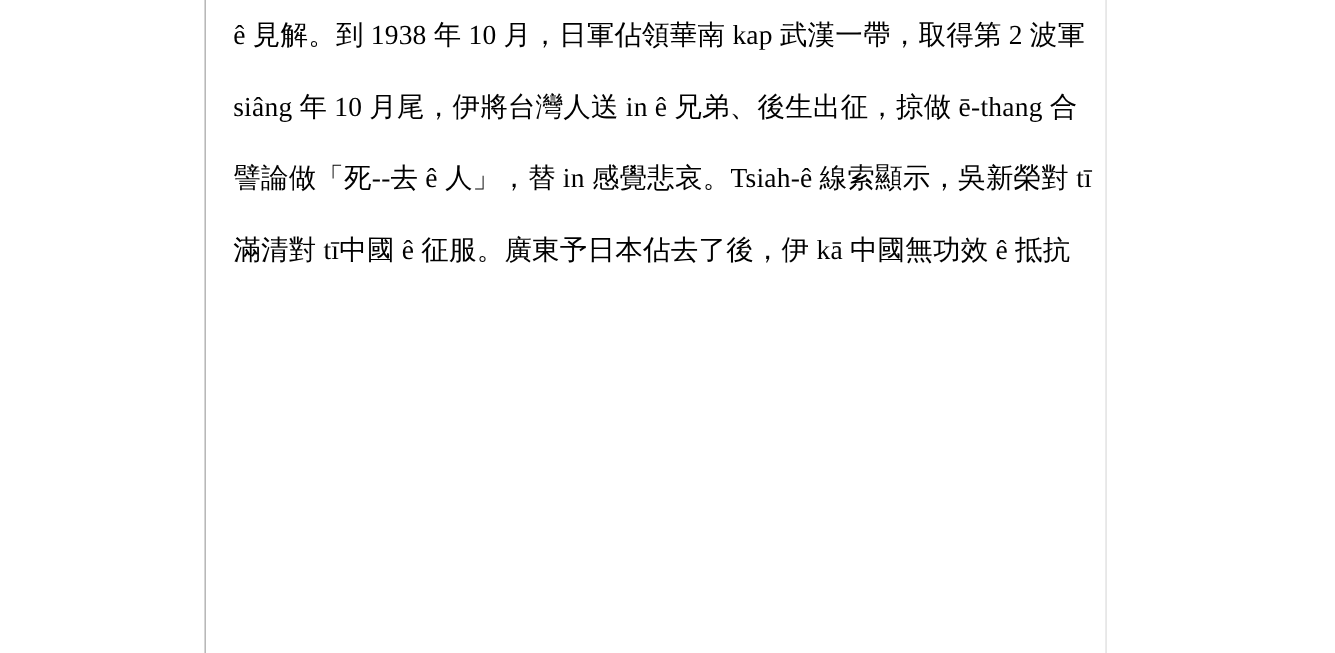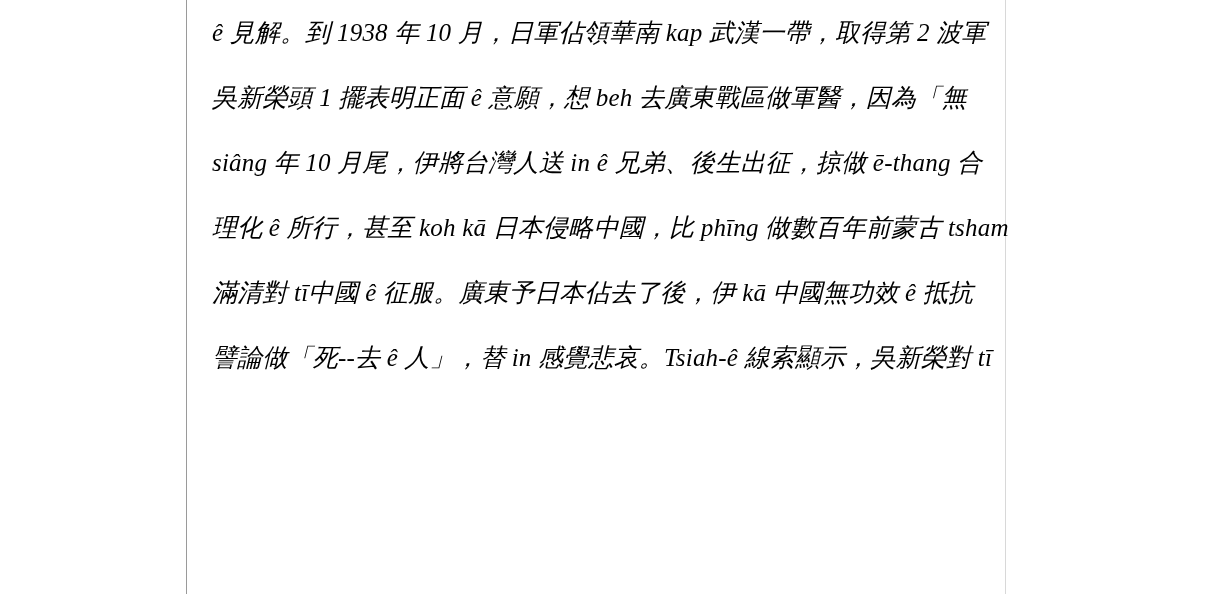--- a/index.html
+++ b/index.html
@@ -33,21 +33,20 @@
     top: 0;
     width: 1px;
     height: 594px;
     background: #d8d8d8;
   }
   .text-column {
     position: absolute;
     left: 212px;
     top: 0px;
     width: 790px;
-    font-style: italic;
   }
   .para {
     margin: 0;
     color: #000000;
     font-size: 25px;
     line-height: 65px;
     letter-spacing: 0.2px;
     text-align: justify;
     text-justify: inter-character;
     word-break: break-word;
@@ -61,21 +60,19 @@
 <body>
 
 <div id="page">
 
   <div class="left-rule"></div>
   <div class="right-rule"></div>
 
   <div class="text-column">
     <p class="para">
       <span class="line">ê 見解。到 1938 年 10 月，日軍佔領華南 kap 武漢一帶，取得第 2 波軍</span>
-      <span class="line">吳新榮頭 1 擺表明正面 ê 意願，想 beh 去廣東戰區做軍醫，因為「無</span>
       <span class="line">siâng 年 10 月尾，伊將台灣人送 in ê 兄弟、後生出征，掠做 ē-thang 合</span>
-      <span class="line">理化 ê 所行，甚至 koh kā 日本侵略中國，比 phīng 做數百年前蒙古 tsham</span>
+      <span class="line">譬論做「死--去 ê 人」，替 in 感覺悲哀。Tsiah-ê 線索顯示，吳新榮對 tī</span>
       <span class="line">滿清對 tī中國 ê 征服。廣東予日本佔去了後，伊 kā 中國無功效 ê 抵抗</span>
-      <span class="line">譬論做「死--去 ê 人」，替 in 感覺悲哀。Tsiah-ê 線索顯示，吳新榮對 tī</span>
     </p>
   </div>
 
 </div>
 
 </body></html>

